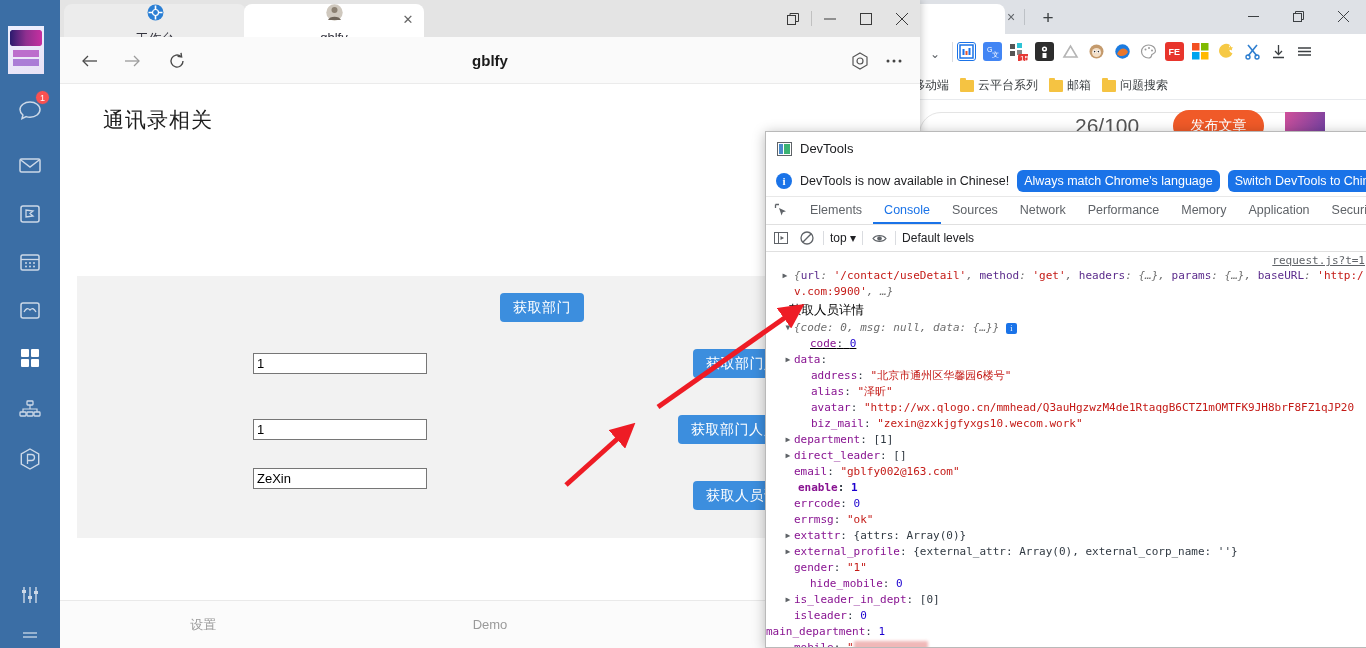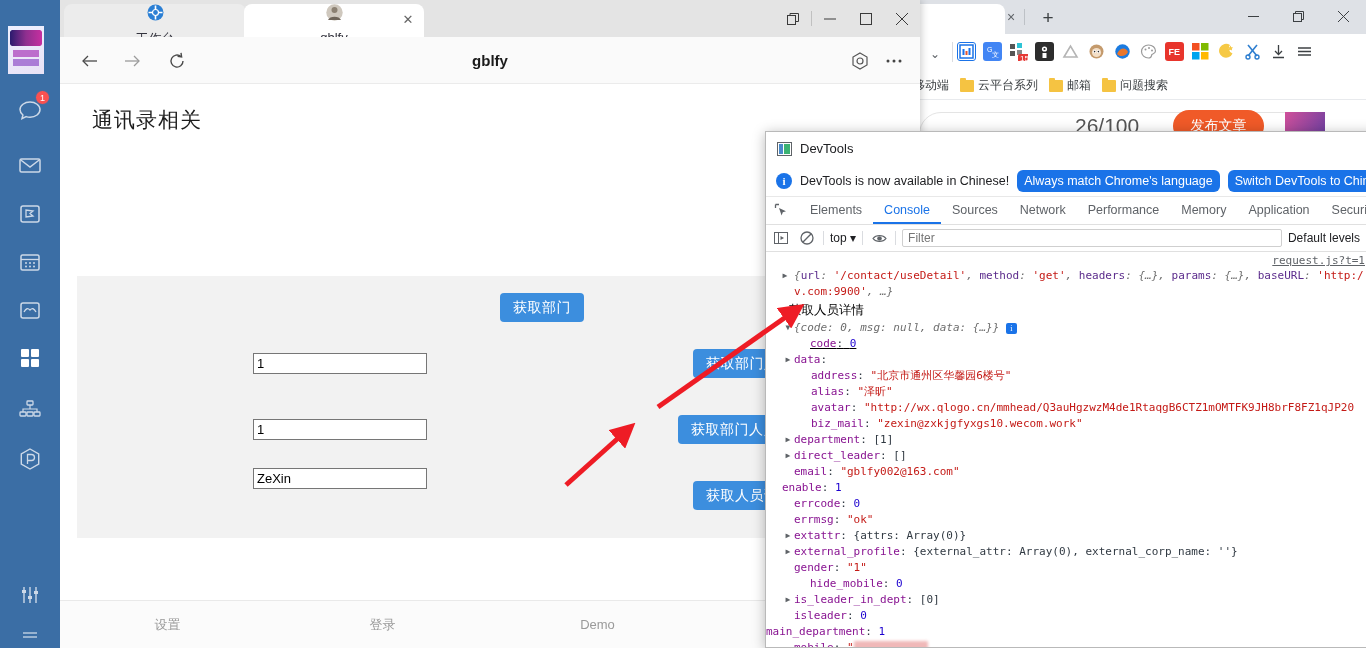--- a/index.html
+++ b/index.html
@@ -195,21 +195,21 @@
   .wc-nav-right {
     position: absolute; right: 0; top: 0; height: 47px; display: flex;
     align-items: center; gap: 6px; padding-right: 12px;
   }
 
   .wc-content {
     position: absolute; left: 0; top: 84px; width: 860px; height: 564px;
     background: #fff; overflow: hidden;
   }
   .app-heading {
-    position: absolute; left: 32px; top: 22px; font-size: 21px;
+    position: absolute; left: 43px; top: 22px; font-size: 21px;
     color: #1c1c1c; letter-spacing: 1px;
   }
   .app-panel {
     position: absolute; left: 17px; top: 192px; width: 843px; height: 262px;
     background: #f2f2f2;
   }
   .form-input {
     position: absolute; width: 174px; height: 21px; border: 1px solid #767676;
     background: #fff; font-size: 13px; color: #000; padding: 0 3px;
     font-family: "Liberation Sans", sans-serif; border-radius: 0;
@@ -723,21 +723,20 @@
 
           <input class="form-input" style="left: 176px; top: 143px;" value="1">
           <button class="btn-blue" style="left:601px; top:139px;">获取部门人员详情</button>
 
           <input class="form-input" style="left: 176px; top: 192px;" value="ZeXin">
           <button class="btn-blue" style="left:616px; top:205px;">获取人员详情</button>
         </div>
 
         <div class="wc-bottomnav">
           <div class="bn-item">设置</div>
-          <div class="bn-item">登录</div>
           <div class="bn-item">Demo</div>
           <div class="bn-item"></div>
         </div>
       </div>
     </div>
   </div>
 
   <div class="devtools">
     <div class="dt-title">
       <span class="dt-ico">
@@ -790,21 +789,20 @@
       <span class="cb-sep"></span>
       <span class="cb-top"><span>top</span> ▾</span>
       <span class="cb-sep"></span>
       <span class="cb-ico">
         <svg width="15" height="15" viewBox="0 0 15 15">
             <path d="M1 7.5 C4 3.5 11 3.5 14 7.5 C11 11.5 4 11.5 1 7.5 Z" fill="none" stroke="#5f6368" stroke-width="1.2"></path>
             <circle cx="7.5" cy="7.5" r="2.3" fill="#5f6368"></circle>
           </svg>
       </span>
       <span class="cb-sep"></span>
-      <input class="cb-filter" placeholder="Filter" style="">
       <span class="cb-levels">Default levels</span>
     </div>
 
     <div class="dt-console">
       <div class="src-link">request.js?t=1</div>
 
       <div style="position:absolute; left:0; top:16px; width:601px;">
         <div class="con-line" style="padding-left:28px; position:relative;">
           <span class="tri" style="left:14px; top:0">▶</span>
           <span class="v-gray">{</span><span class="k-name2">url</span><span class="v-gray">: </span><span class="v-str">'/contact/useDetail'</span><span class="v-gray">, </span><span class="k-name2">method</span><span class="v-gray">: </span><span class="v-str">'get'</span><span class="v-gray">, </span><span class="k-name2">headers</span><span class="v-gray">: {…}, </span><span class="k-name2">params</span><span class="v-gray">: {…}, </span><span class="k-name2">baseURL</span><span class="v-gray">: </span><span class="v-str">'http:/</span>
@@ -825,21 +823,21 @@
       <div id="console-rows" style="position:absolute; left:0; top:84px; width:601px;">
           <div class="con-line" style="padding-left: 44px; position: relative; text-decoration: underline;"><span class="k-name">code</span><span class="v-plain">:</span><span> </span><span class="v-num">0</span></div>
           <div class="con-line" style="padding-left: 28px; position: relative;"><span class="tri" style="left: 17px; top: 0px;">▶</span><span class="k-name">data</span><span class="v-plain">:</span></div>
           <div class="con-line" style="padding-left: 45px; position: relative;"><span class="k-name">address</span><span class="v-plain">:</span><span> </span><span class="v-str">"北京市通州区华馨园6楼号"</span></div>
           <div class="con-line" style="padding-left: 45px; position: relative;"><span class="k-name">alias</span><span class="v-plain">:</span><span> </span><span class="v-str">"泽昕"</span></div>
           <div class="con-line" style="padding-left: 45px; position: relative;"><span class="k-name">avatar</span><span class="v-plain">:</span><span> </span><span class="v-str">"http://wx.qlogo.cn/mmhead/Q3auHgzwzM4de1RtaqgB6CTZ1mOMTFK9JH8brF8FZ1qJP20</span></div>
           <div class="con-line" style="padding-left: 45px; position: relative;"><span class="k-name">biz_mail</span><span class="v-plain">:</span><span> </span><span class="v-str">"zexin@zxkjgfyxgs10.wecom.work"</span></div>
           <div class="con-line" style="padding-left: 28px; position: relative;"><span class="tri" style="left: 17px; top: 0px;">▶</span><span class="k-name">department</span><span class="v-plain">:</span><span> </span><span class="v-plain">[1]</span></div>
           <div class="con-line" style="padding-left: 28px; position: relative;"><span class="tri" style="left: 17px; top: 0px;">▶</span><span class="k-name">direct_leader</span><span class="v-plain">:</span><span> </span><span class="v-plain">[]</span></div>
           <div class="con-line" style="padding-left: 28px; position: relative;"><span class="k-name">email</span><span class="v-plain">:</span><span> </span><span class="v-str">"gblfy002@163.com"</span></div>
-          <div class="con-line" style="padding-left: 16px; position: relative;"><span class="k-name">enable</span><span class="v-plain">:</span><span> </span><span class="v-num">1</span></div>
+          <div class="con-line" style="padding-left: 32px; position: relative; font-weight: bold;"><span class="k-name">enable</span><span class="v-plain">:</span><span> </span><span class="v-num">1</span></div>
           <div class="con-line" style="padding-left: 28px; position: relative;"><span class="k-name">errcode</span><span class="v-plain">:</span><span> </span><span class="v-num">0</span></div>
           <div class="con-line" style="padding-left: 28px; position: relative;"><span class="k-name">errmsg</span><span class="v-plain">:</span><span> </span><span class="v-str">"ok"</span></div>
           <div class="con-line" style="padding-left: 28px; position: relative;"><span class="tri" style="left: 17px; top: 0px;">▶</span><span class="k-name">extattr</span><span class="v-plain">:</span><span> </span><span class="v-plain">{attrs: Array(0)}</span></div>
           <div class="con-line" style="padding-left: 28px; position: relative;"><span class="tri" style="left: 17px; top: 0px;">▶</span><span class="k-name">external_profile</span><span class="v-plain">:</span><span> </span><span class="v-plain">{external_attr: Array(0), external_corp_name: ''}</span></div>
           <div class="con-line" style="padding-left: 28px; position: relative;"><span class="k-name">gender</span><span class="v-plain">:</span><span> </span><span class="v-str">"1"</span></div>
           <div class="con-line" style="padding-left: 44px; position: relative;"><span class="k-name">hide_mobile</span><span class="v-plain">:</span><span> </span><span class="v-num">0</span></div>
           <div class="con-line" style="padding-left: 28px; position: relative;"><span class="tri" style="left: 17px; top: 0px;">▶</span><span class="k-name">is_leader_in_dept</span><span class="v-plain">:</span><span> </span><span class="v-plain">[0]</span></div>
           <div class="con-line" style="padding-left: 28px; position: relative;"><span class="k-name">isleader</span><span class="v-plain">:</span><span> </span><span class="v-num">0</span></div>
           <div class="con-line" style="position: relative;"><span class="k-name">main_department</span><span class="v-plain">:</span><span> </span><span class="v-num">1</span></div>
           <div class="con-line" style="padding-left: 28px; position: relative;"><span class="k-name">mobile</span><span class="v-plain">:</span><span> </span><span class="v-str">"</span><span class="redact"></span></div>

